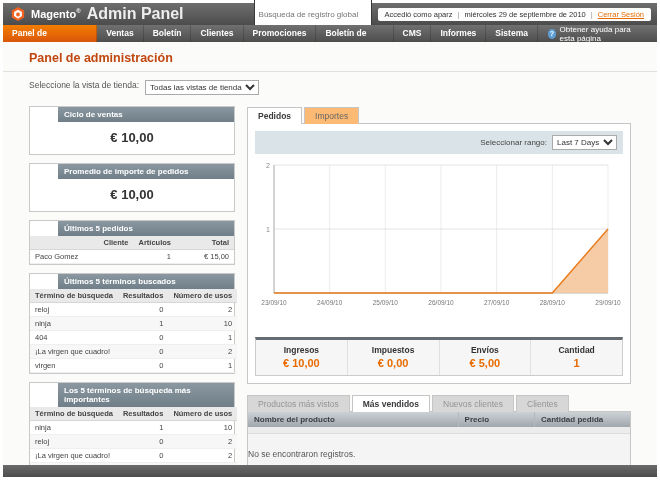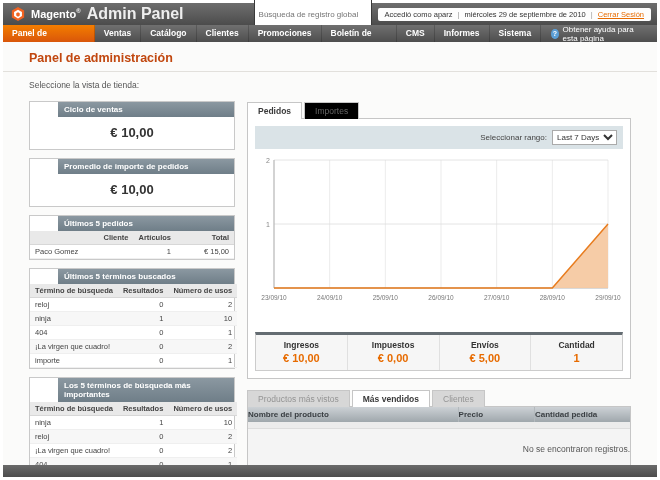--- a/index.html
+++ b/index.html
@@ -60,46 +60,46 @@
                   border-bottom:1px solid #d7d7d7; white-space:nowrap; }
   table.mini td { padding:2px 5px; border-bottom:1px solid #efefef; }
   table.mini tr:nth-child(even) td { background:#f7f7f7; }
   table.mini th:nth-child(2), table.mini td:nth-child(2),
   table.mini th:nth-child(3), table.mini td:nth-child(3) { text-align:right; width:42px; }
   table.mini th:nth-child(3), table.mini td:nth-child(3) { width:58px; }
 
   
   .tabs { display:flex; gap:2px; }
   .tab { font-size:8.5px; padding:3px 10px; border:1px solid #c6c6c6; border-bottom:none;
-         background:#000000; color:#666; cursor:pointer; position:relative; top:1px; }
+         background:#fdba74; color:#666; cursor:pointer; position:relative; top:1px; }
   .tab.active { background:#fff; color:#3a3a3a; font-weight:bold; }
   .tab.disabled { color:#949494; background:#d7d7d7; }
   .panel { border:1px solid #c6c6c6; background:#fff; padding:7px; }
   .range-band { background:#dae3e7; padding:4px 6px; display:flex; justify-content:flex-end;
                 align-items:center; gap:5px; font-size:8px; color:#444; }
   .chart-wrap { padding:5px 0 0; }
   svg text { font-family:"Liberation Sans", sans-serif; }
 
   .stats { display:flex; border:1px solid #ccc; border-top:3px solid #646c72;
            background:#f6f6f6; margin-top:24px; }
   .stat { flex:1 1 0; text-align:center; padding:5px 2px 6px; border-left:1px solid #e0e0e0; }
   .stat:first-child { border-left:none; }
   .stat-l { font-size:8.5px; font-weight:bold; color:#333; }
   .stat-v { font-size:11px; font-weight:bold; color:#e76b00; margin-top:2px; }
 
   .bottom-tabs { margin-top:10px; }
   table.grid { width:100%; border-collapse:collapse; font-size:8px; }
   .grid-box { border:1px solid #c6c6c6; background:#fff; }
   table.grid th { background:linear-gradient(#ccd1d5,#9fa7ac); color:#393e42; font-weight:bold;
-                  text-align:left; padding:3px 0; border-right:1px solid #b3b9bd;
+                  text-align:left; padding:3px 6px; border-right:1px solid #b3b9bd;
                   white-space:nowrap; }
   table.grid th:last-child { border-right:none; }
   table.grid th:nth-child(1){ width:55%; } table.grid th:nth-child(2){ width:20%; }
   table.grid td.spacer { height:6px; background:#ececec; border-bottom:1px solid #ddd; }
-  table.grid td.empty { text-align:right; padding:15px 0 16px; color:#555; font-size:8.5px;
+  table.grid td.empty { text-align:left; padding:15px 0 16px; color:#555; font-size:8.5px;
                         background:#f4f4f4; }
 
   
   .ftr { flex:0 0 12px; height:12px; background:linear-gradient(#6a6a6a,#4c4c4c); }
 </style>
 </head>
 <body>
 
 <div class="frame">
 
@@ -119,39 +119,40 @@
       <span class="sep">|</span>
       <span>miércoles 29 de septiembre de 2010</span>
       <span class="sep">|</span>
       <span class="logout">Cerrar Sesión</span>
     </span>
   </div>
 
   <div class="nav">
     <span class="nav-item active">Panel de administración</span>
     <span class="nav-item">Ventas</span>
-    <span class="nav-item">Catálogo</span>
+    <span class="nav-item">Boletín</span>
     <span class="nav-item">Clientes</span>
     <span class="nav-item">Promociones</span>
     <span class="nav-item">Boletín de noticias</span>
     <span class="nav-item">CMS</span>
     <span class="nav-item">Informes</span>
     <span class="nav-item">Sistema</span>
     <span class="nav-help">
       <span class="help-ic">?</span>
       <span>Obtener ayuda para esta página</span>
     </span>
   </div>
 
   <div class="content">
     <div class="page-title">Panel de administración</div>
     <div class="rule"></div>
 
     <div class="store-row">
       <span>Seleccione la vista de tienda:</span>
+      <select><option>Todas las vistas de tienda</option></select>
     </div>
 
     <div class="cols">
 
       <div class="col-left">
 
         <div class="box">
           <div class="box-h">Ciclo de ventas</div>
           <div class="big-val">€ 10,00</div>
         </div>
@@ -206,21 +207,21 @@
                   <td>404</td>
                   <td>0</td>
                   <td>1</td>
                 </tr>
                 <tr>
                   <td>¡La virgen que cuadro!</td>
                   <td>0</td>
                   <td>2</td>
                 </tr>
                 <tr>
-                  <td>importe</td>
+                  <td>virgen</td>
                   <td>0</td>
                   <td>1</td>
                 </tr>
               </tbody>
           </table>
         </div>
 
         <div class="box">
           <div class="box-h">Los 5 términos de búsqueda más importantes</div>
           <table class="mini">
@@ -312,20 +313,21 @@
             <div class="stat">
               <div class="stat-l">Cantidad</div>
               <div class="stat-v">1</div>
             </div>
           </div>
         </div>
 
         <div class="tabs bottom-tabs">
           <span class="tab disabled">Productos más vistos</span>
           <span class="tab active">Más vendidos</span>
+          <span class="tab disabled">Nuevos clientes</span>
           <span class="tab disabled">Clientes</span>
         </div>
 
         <div class="grid-box">
           <table class="grid">
             <thead>
                 <tr>
               <th>Nombre del producto</th>
               <th>Precio</th>
               <th>Cantidad pedida</th>

